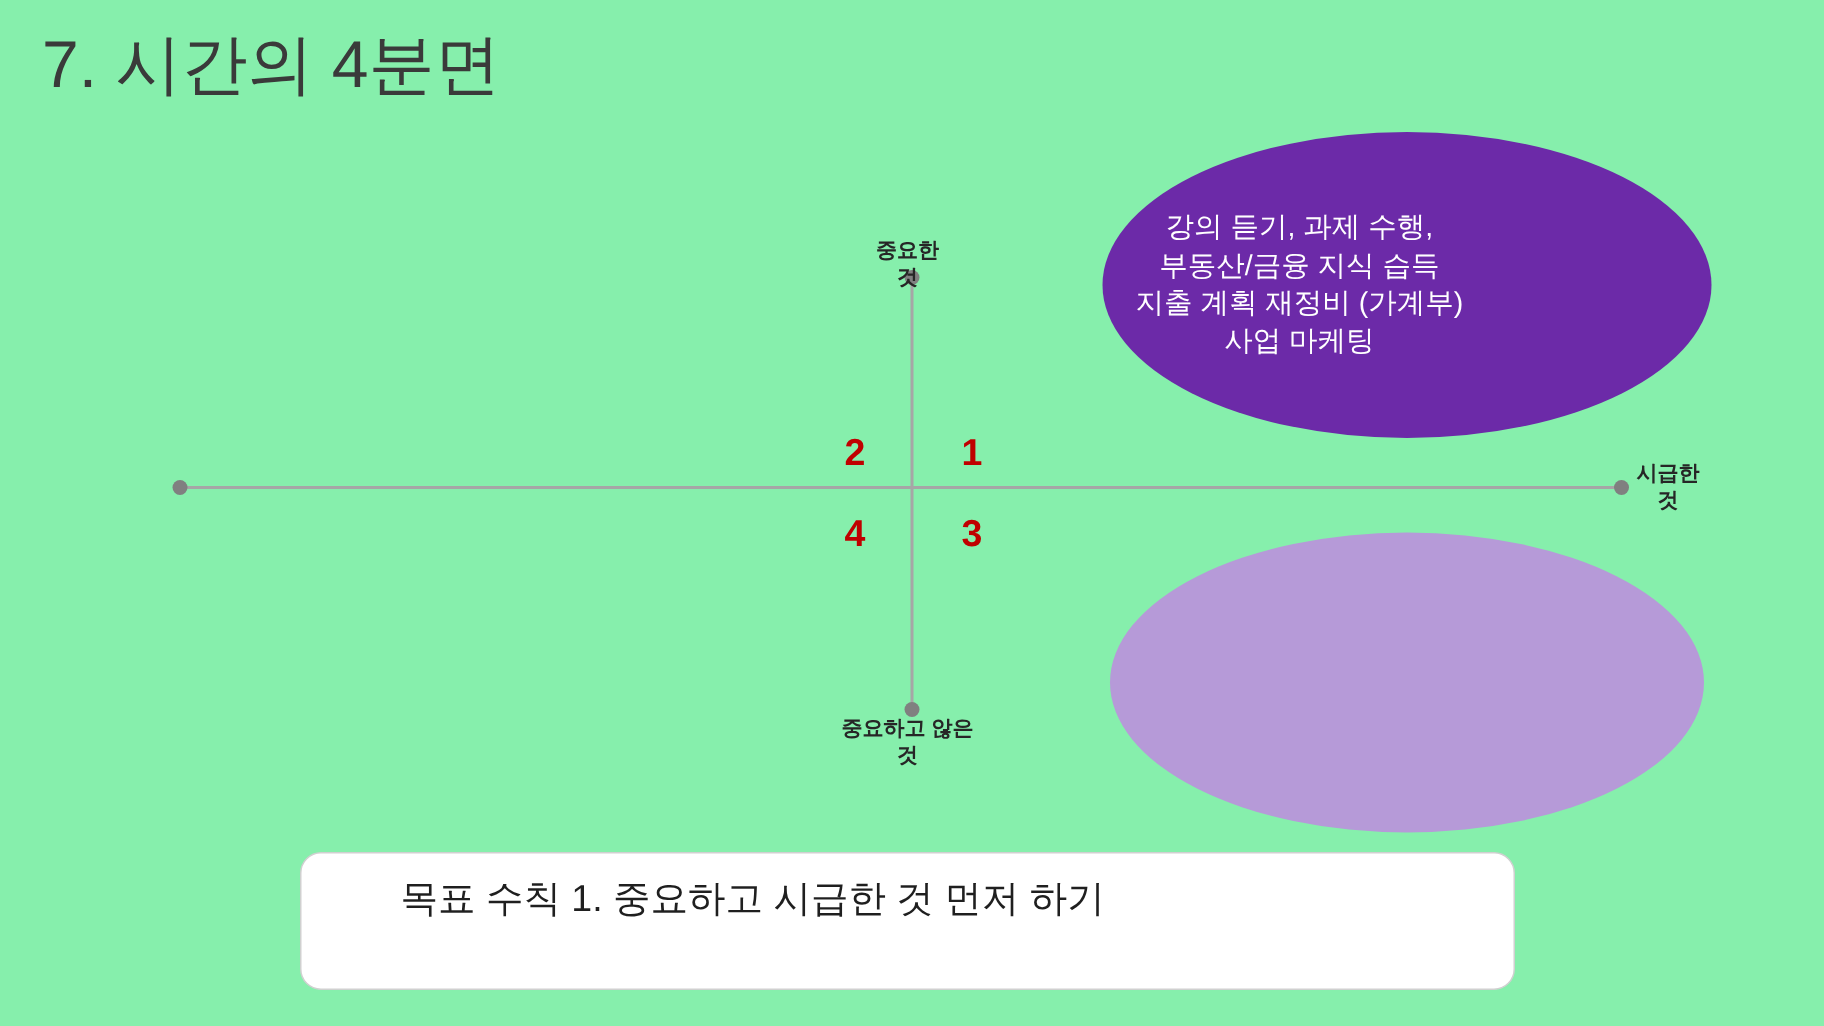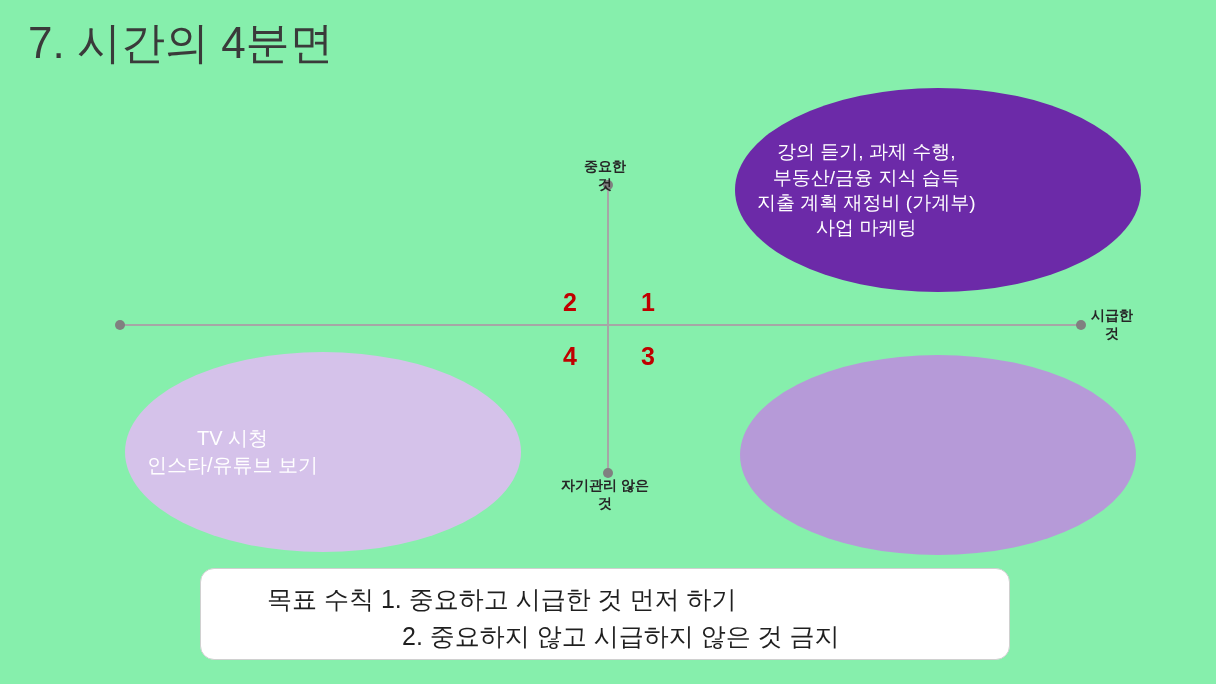--- a/index.html
+++ b/index.html
@@ -153,45 +153,40 @@
 
   <div class="axis-line-h"></div>
   <div class="axis-line-v"></div>
   <div class="axis-dot" id="dot-left"></div>
   <div class="axis-dot" id="dot-right"></div>
   <div class="axis-dot" id="dot-top"></div>
   <div class="axis-dot" id="dot-bottom"></div>
 
   <div class="axis-label" id="label-important">중요한
 것</div>
-  <div class="axis-label" id="label-not-important">자기관리 않은
+  <div class="axis-label" id="label-not-important">중요하고 않은
 것</div>
   <div class="axis-label" id="label-urgent">시급한
 것</div>
 
   <div class="quad-num" id="quad-2">2</div>
   <div class="quad-num" id="quad-1">1</div>
   <div class="quad-num" id="quad-4">4</div>
   <div class="quad-num" id="quad-3">3</div>
 
 
   <div class="ellipse" id="ellipse-q1">
     <div class="ellipse-text">강의 듣기, 과제 수행,
 부동산/금융 지식 습득
 지출 계획 재정비 (가계부)
 사업 마케팅</div>
   </div>
 
-  <div class="ellipse" id="ellipse-q4">
-    <div class="ellipse-text">TV 시청
-인스타/유튜브 보기</div>
-  </div>
 
   <div class="ellipse" id="ellipse-q3">
     <div class="ellipse-text"></div>
   </div>
 
   <div id="note-box">
     <div class="note-line" id="note-line-1">목표 수칙 1. 중요하고 시급한 것 먼저 하기</div>
-    <div class="note-line" id="note-line-2">2. 중요하지 않고 시급하지 않은 것 금지</div>
   </div>
 
 </div>
 
 </body></html>

